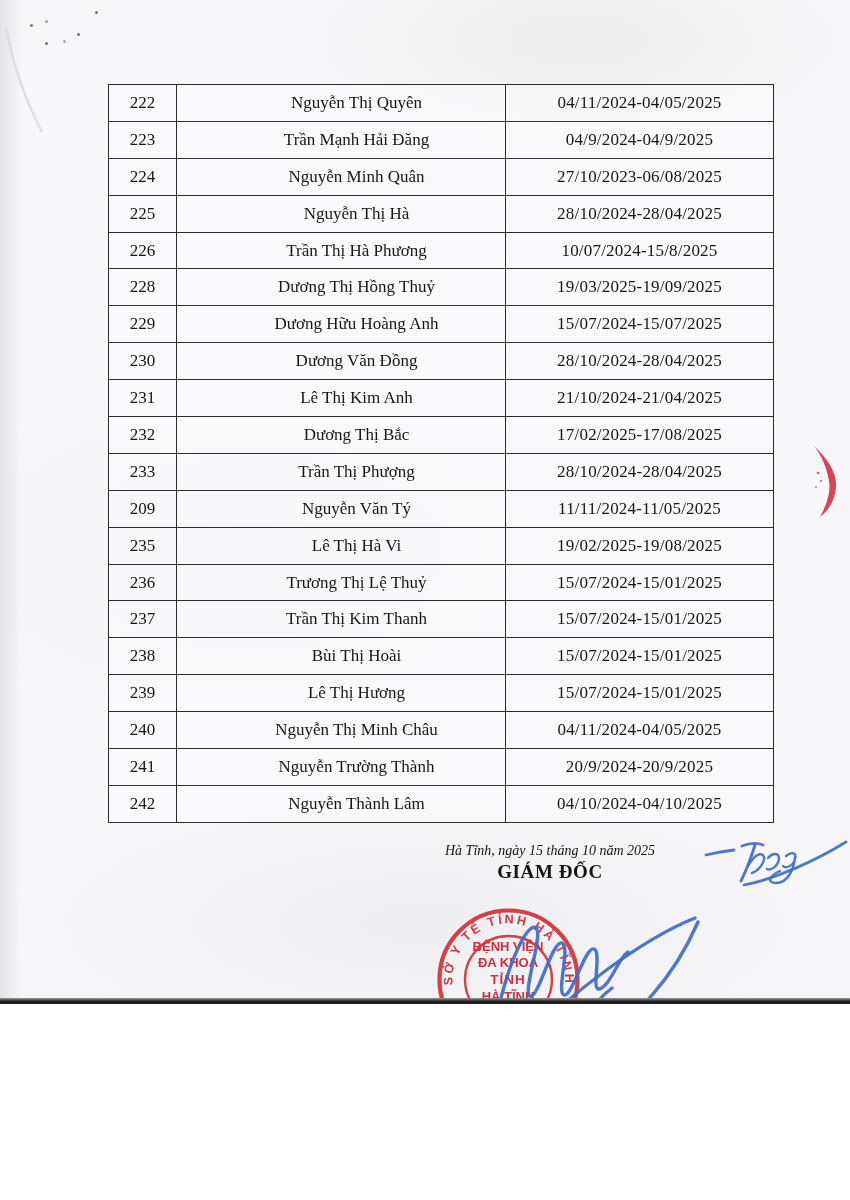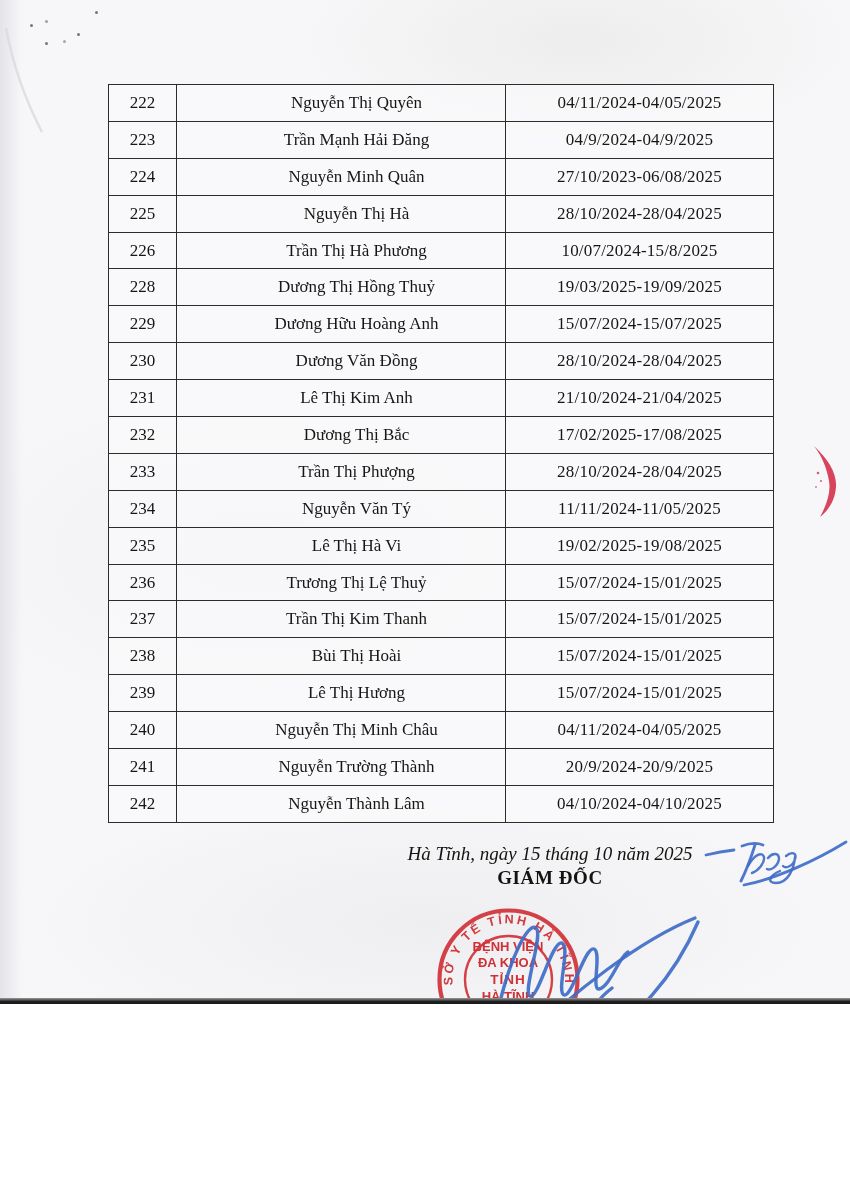--- a/index.html
+++ b/index.html
@@ -24,21 +24,21 @@
     height:33.9px;
     font-size:17px;color:#171614;
     vertical-align:middle;
     white-space:nowrap;overflow:hidden;
   }
   .roster .c-no{width:65px;text-align:center;}
   .roster .c-name{width:295px;text-align:center;padding-left:32px;}
   .roster .c-period{width:265px;text-align:center;letter-spacing:0.2px;}
   
   .sign-block{position:absolute;left:330px;top:843px;width:440px;text-align:center;color:#14130f;}
-  .place-date{font-style:italic;font-size:19px;white-space:nowrap;}
+  .place-date{font-style:italic;font-size:14px;white-space:nowrap;}
   .role-title{font-weight:bold;font-size:19px;letter-spacing:0.6px;margin-top:2px;}
   .signer-name{
     position:absolute;left:420px;top:1026px;width:290px;text-align:center;
     font-weight:bold;font-size:28px;color:#14130f;white-space:nowrap;
   }
   
   .stamp-svg{position:absolute;left:436px;top:907px;width:145px;height:145px;}
   .stamp-svg text{font-family:"Liberation Sans", sans-serif;font-weight:bold;fill:#d03136;}
   .sig-main{position:absolute;left:470px;top:900px;width:250px;height:150px;}
   .sig-initial{position:absolute;left:700px;top:833px;width:150px;height:60px;}
@@ -108,21 +108,21 @@
           <td class="c-no">232</td>
           <td class="c-name">Dương Thị Bắc</td>
           <td class="c-period">17/02/2025-17/08/2025</td>
         </tr>
       <tr>
           <td class="c-no">233</td>
           <td class="c-name">Trần Thị Phượng</td>
           <td class="c-period">28/10/2024-28/04/2025</td>
         </tr>
       <tr>
-          <td class="c-no">234</td>
+          <td class="c-no">209</td>
           <td class="c-name">Nguyễn Văn Tý</td>
           <td class="c-period">11/11/2024-11/05/2025</td>
         </tr>
       <tr>
           <td class="c-no">235</td>
           <td class="c-name">Lê Thị Hà Vi</td>
           <td class="c-period">19/02/2025-19/08/2025</td>
         </tr>
       <tr>
           <td class="c-no">236</td>

